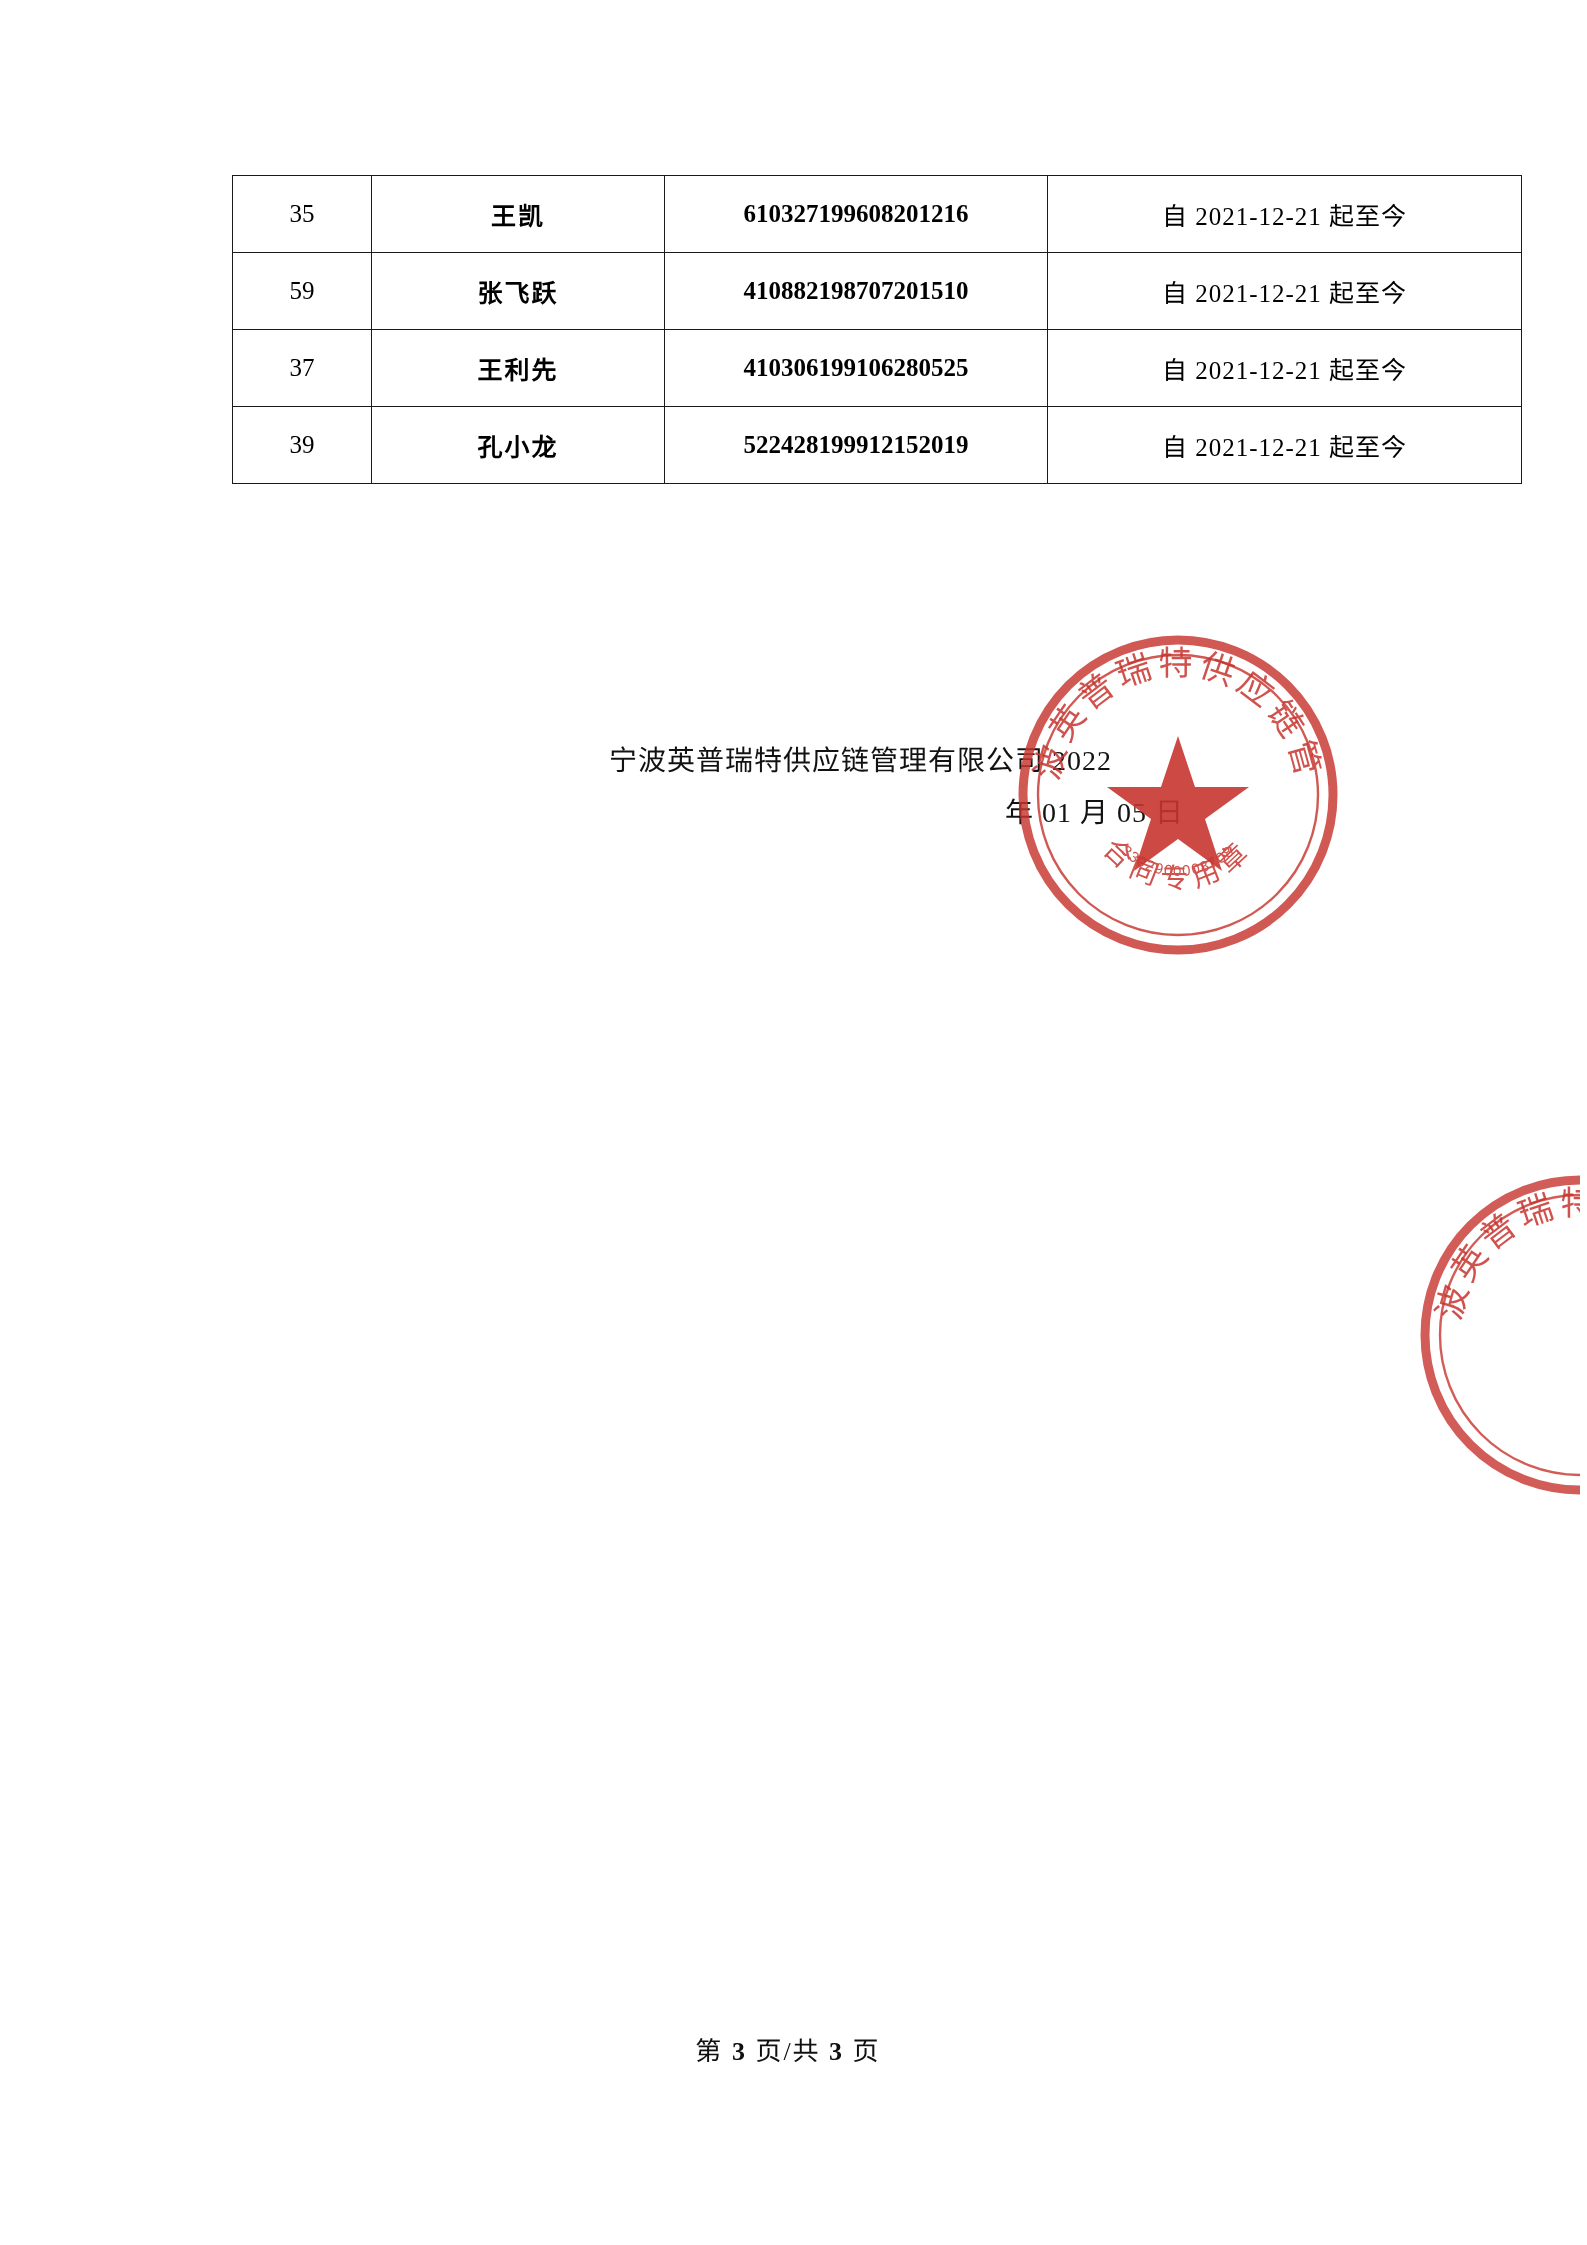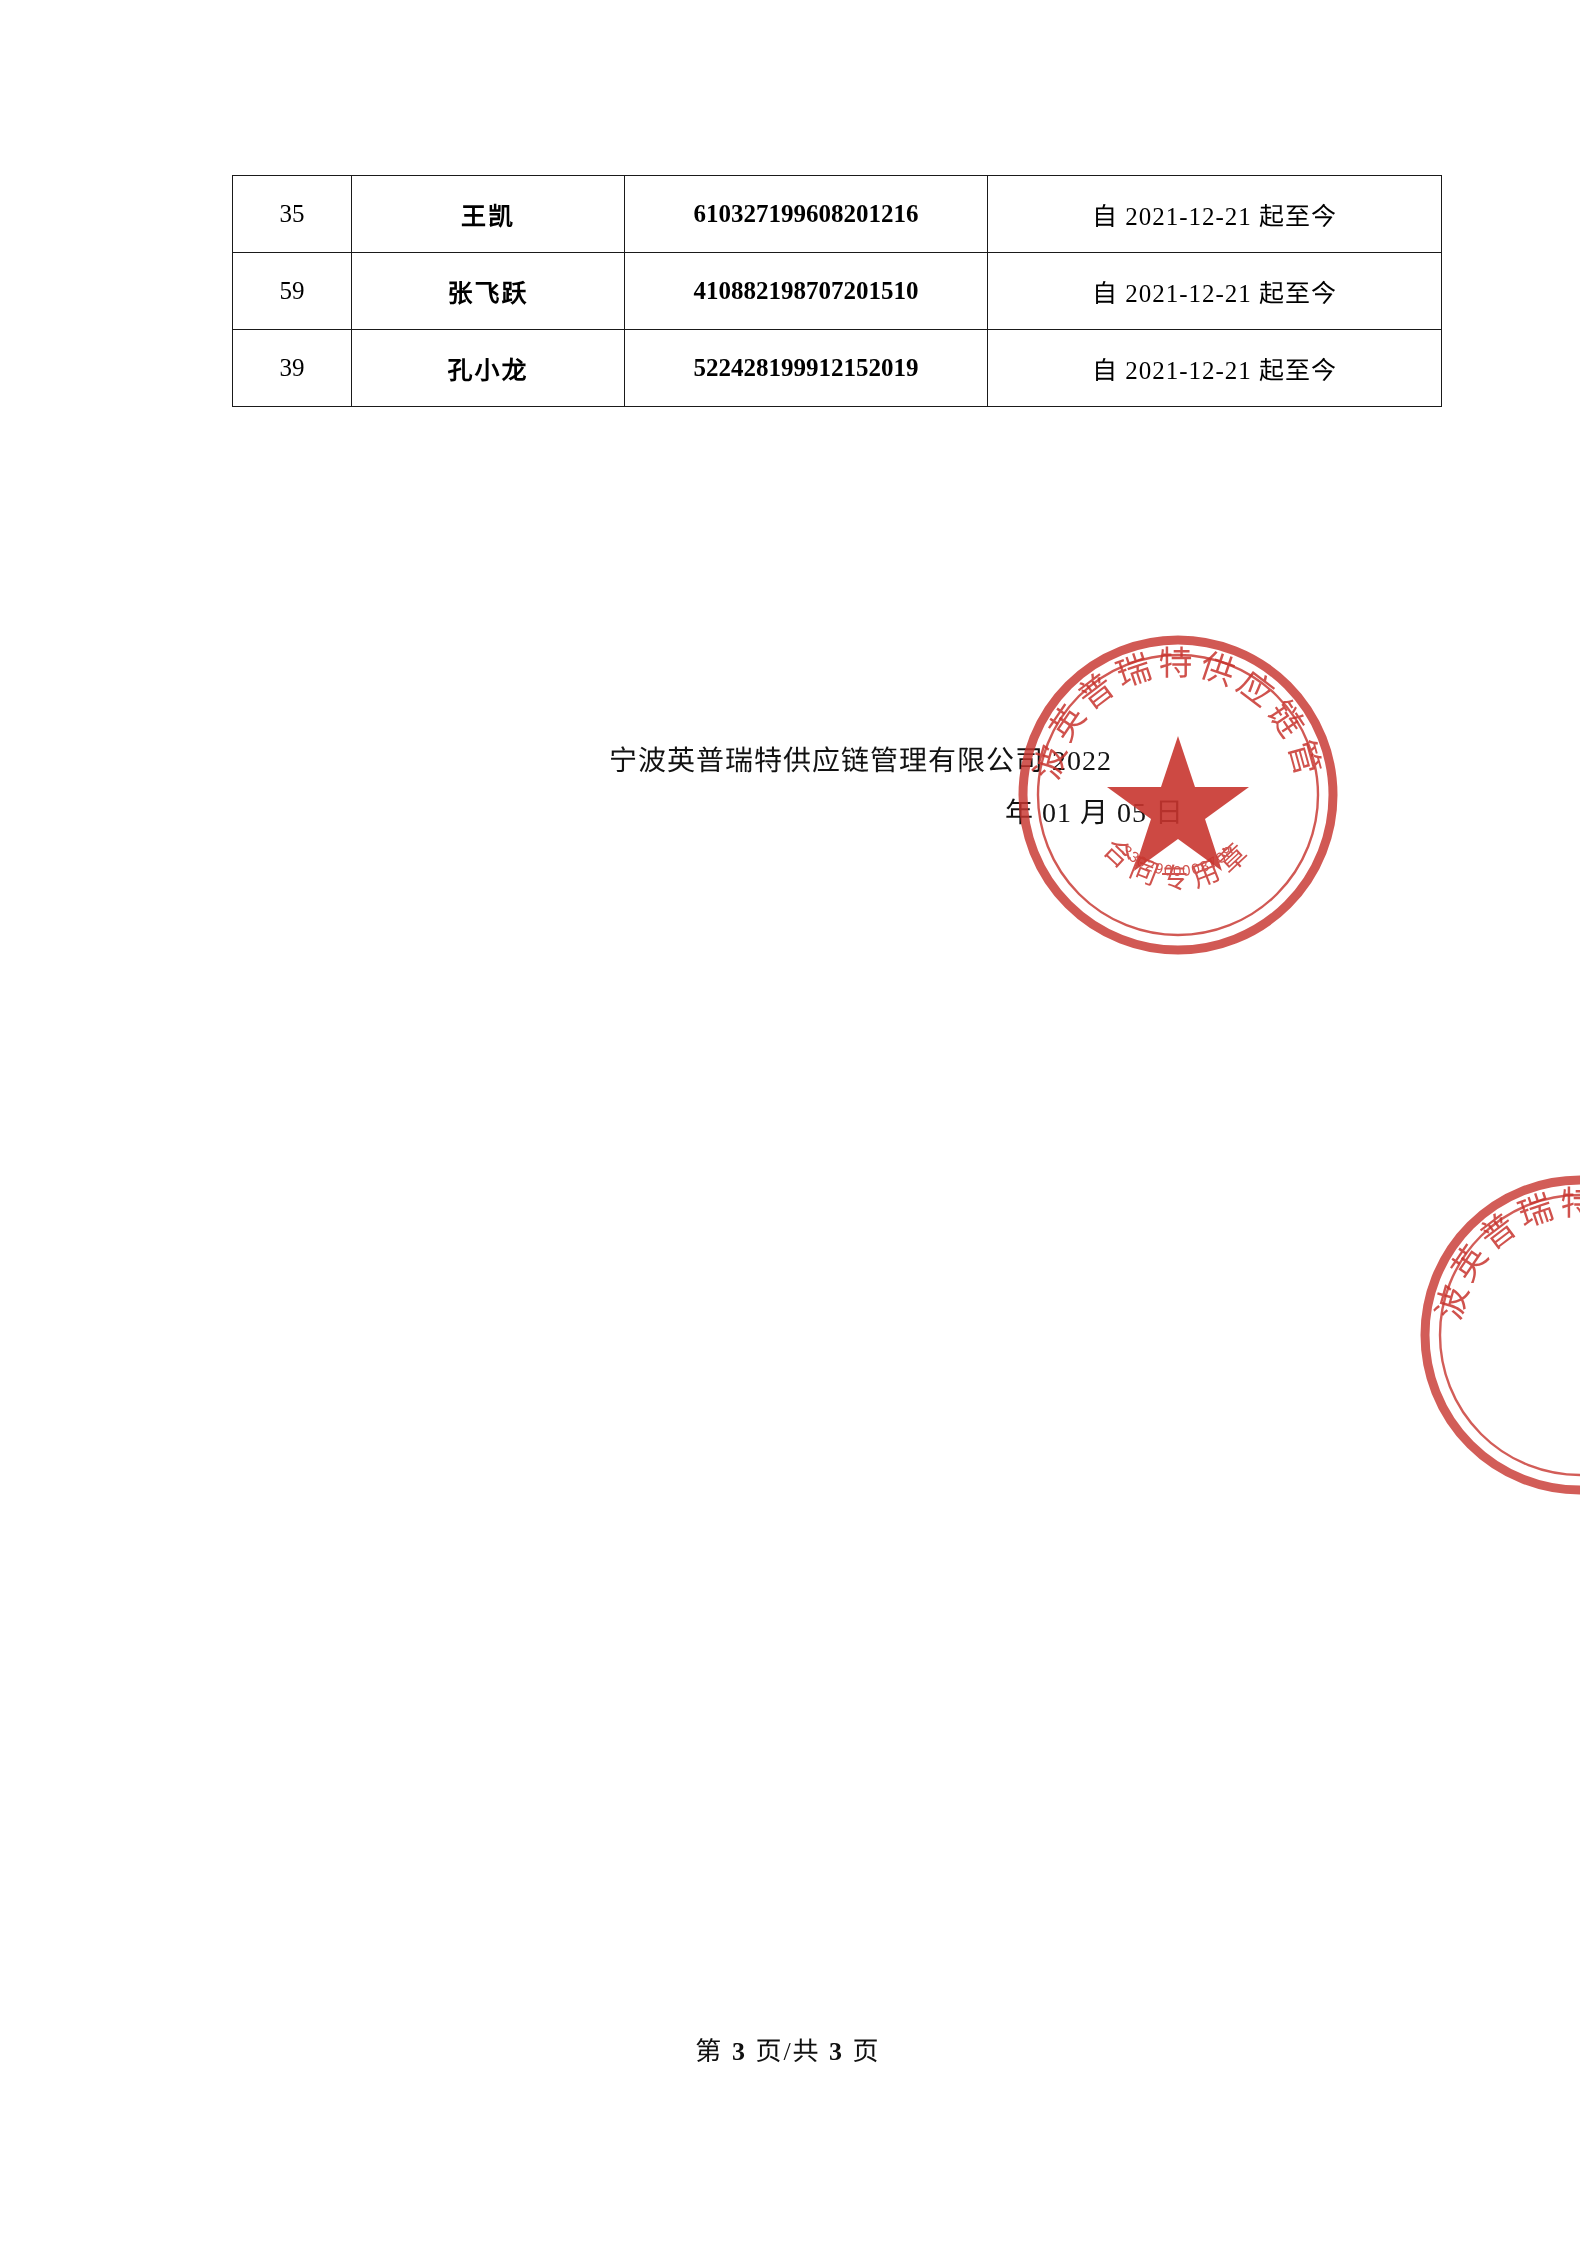--- a/index.html
+++ b/index.html
@@ -34,21 +34,21 @@
     table-layout: fixed;
   }
   table.records td {
     border: 1.5px solid #1a1a1a;
     height: 76px;
     text-align: center;
     vertical-align: middle;
     font-size: 25px;
     font-family: "Liberation Serif", "DejaVu Serif", serif;
     color: #000;
-    padding: 0 10px;
+    padding: 0 20px;
   }
   td.col-no    { width: 98px; }
   td.col-name  { width: 252px; letter-spacing: 2px; font-weight: bold; }
   td.col-id    { width: 342px; font-size: 25px; font-weight: bold; }
   td.col-period{ width: 433px; letter-spacing: 1px; }
 
   
   .sign-block {
     position: absolute;
     left: 585px;
@@ -107,20 +107,26 @@
         <tr>
           <td class="col-no">35</td>
           <td class="col-name">王凯</td>
           <td class="col-id">610327199608201216</td>
           <td class="col-period">自 2021-12-21 起至今</td>
         </tr>
         <tr>
           <td class="col-no">59</td>
           <td class="col-name">张飞跃</td>
           <td class="col-id">410882198707201510</td>
+          <td class="col-period">自 2021-12-21 起至今</td>
+        </tr>
+        <tr>
+          <td class="col-no">37</td>
+          <td class="col-name">王利先</td>
+          <td class="col-id">410306199106280525</td>
           <td class="col-period">自 2021-12-21 起至今</td>
         </tr>
         <tr>
           <td class="col-no">39</td>
           <td class="col-name">孔小龙</td>
           <td class="col-id">522428199912152019</td>
           <td class="col-period">自 2021-12-21 起至今</td>
         </tr>
       </tbody>
     </table>

